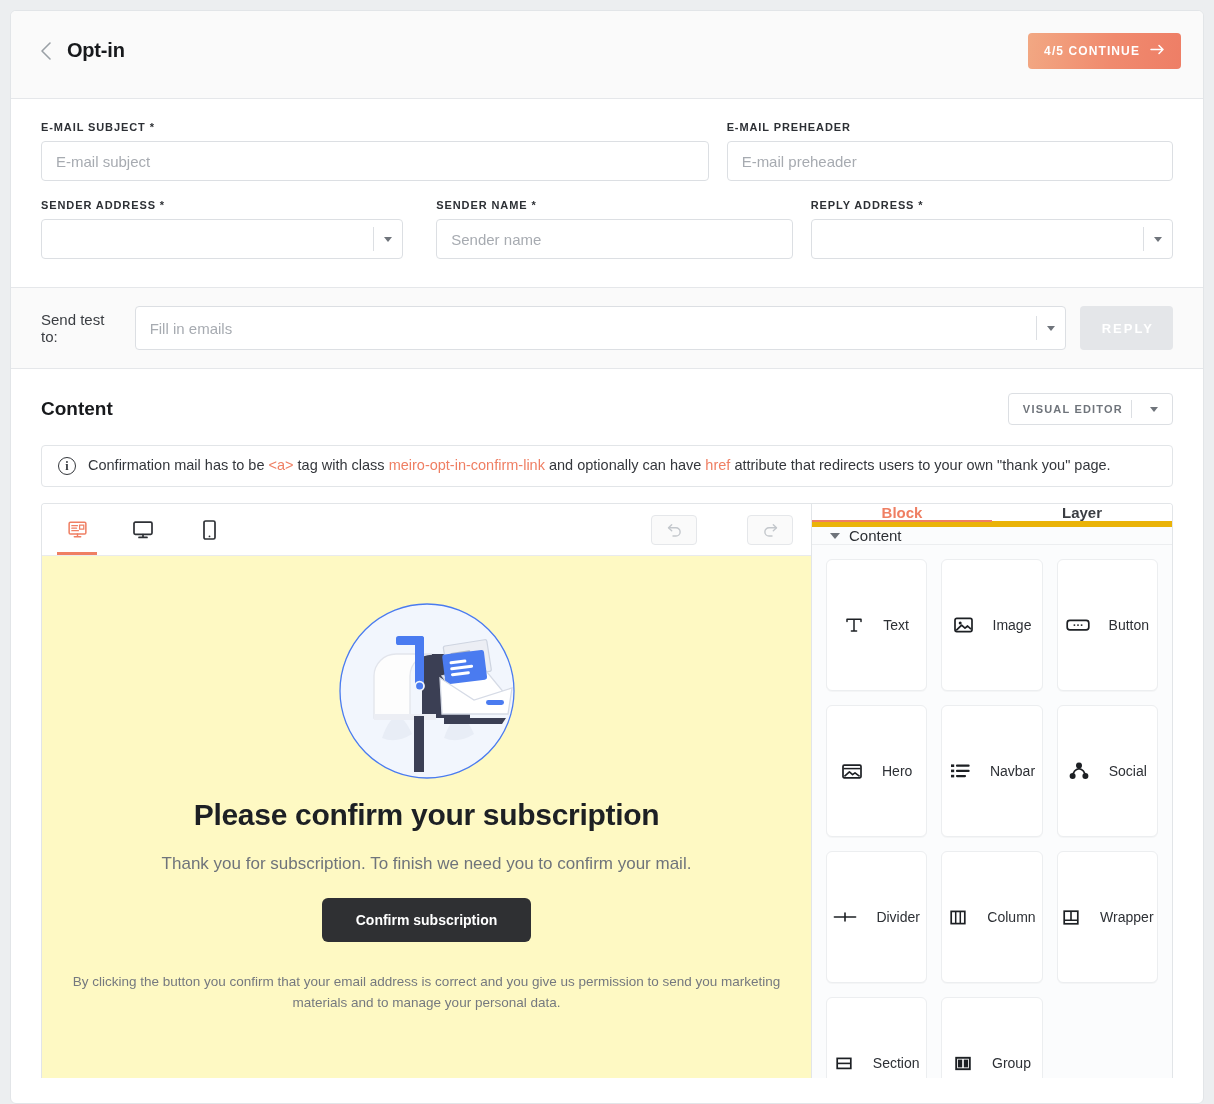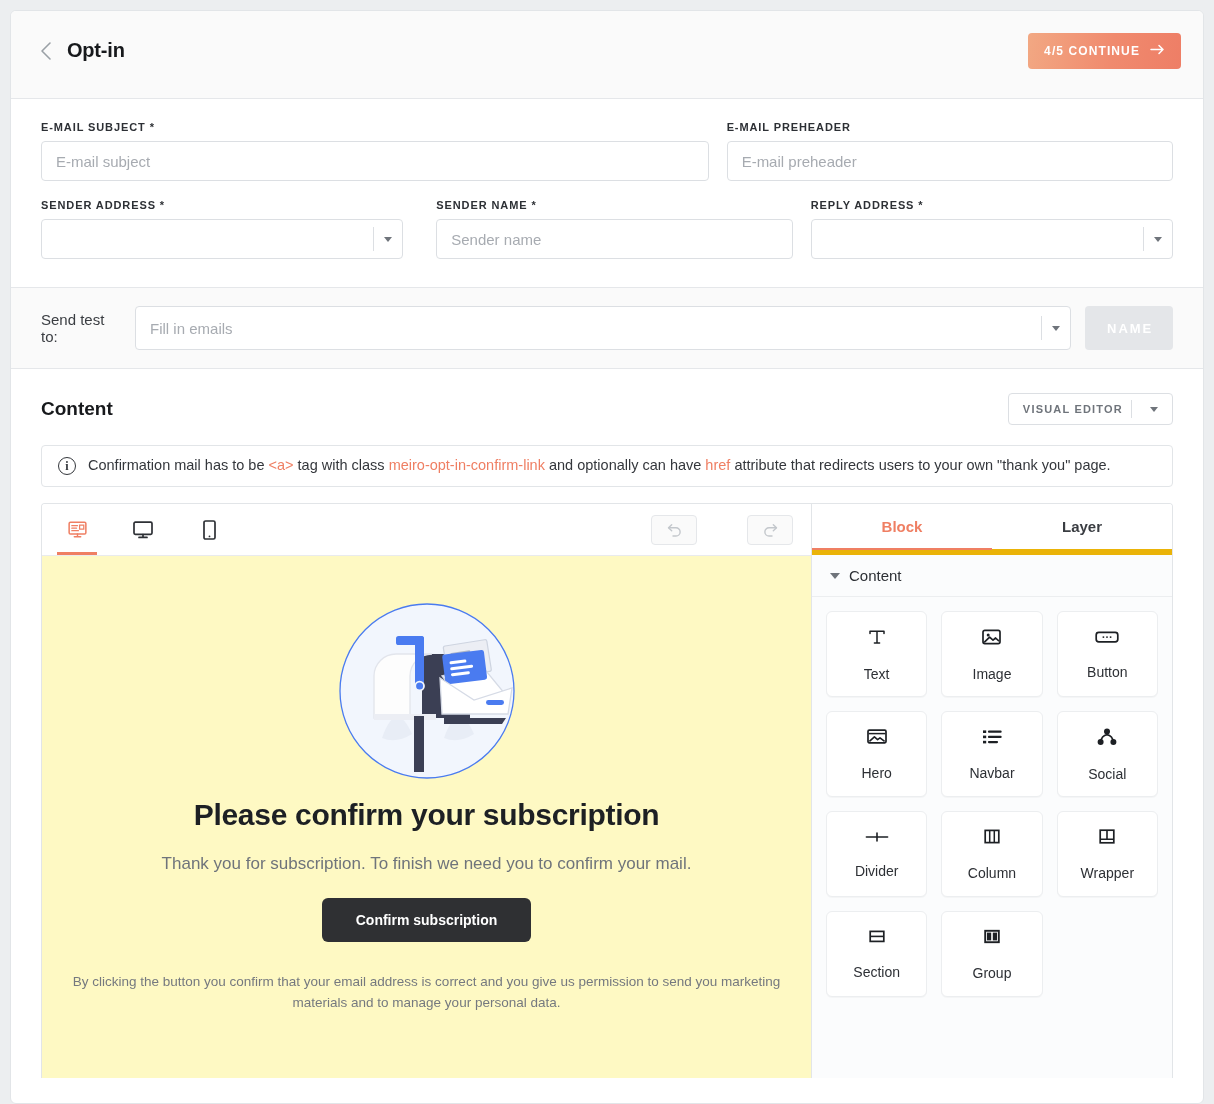--- a/index.html
+++ b/index.html
@@ -306,22 +306,22 @@
   .block-grid {
     padding: 14px 14px 14px 14px;
     display: grid;
     grid-template-columns: repeat(3, 1fr);
     gap: 14px;
   }
   .block-card {
     background: #fff;
     border: 1px solid #eceef0;
     border-radius: 6px;
-    height: 86px;
-    display: flex; flex-direction: column;
+    height: 132px;
+    display: flex; flex-direction: row;
     align-items: center; justify-content: center;
     gap: 19px;
     cursor: pointer;
     box-shadow: 0 1px 1px rgba(20,24,30,0.03);
   }
   .block-card .bi { color: #1d2024; display: flex; }
   .block-card .bl { font-size: 14px; color: #2d3035; }
 </style>
 </head>
 <body>
@@ -389,21 +389,21 @@
     </div>
   </div>
 
   <div class="sendtest-section">
     <div class="sendtest-label">Send test to:</div>
     <div class="input select" style="width:984px; height:44px;">
       <span class="ph">Fill in emails</span>
       <span class="divider"></span>
       <span class="caret"></span>
     </div>
-    <button class="send-btn">NAME</button>
+    <button class="send-btn">REPLY</button>
   </div>
 
   <div class="content-section">
     <div class="content-head">
       <div class="content-title">Content</div>
       <div class="visual-editor-btn">
         <span class="lbl">VISUAL EDITOR</span>
         <span class="ve-div"></span>
         <span class="caret"></span>
       </div>

